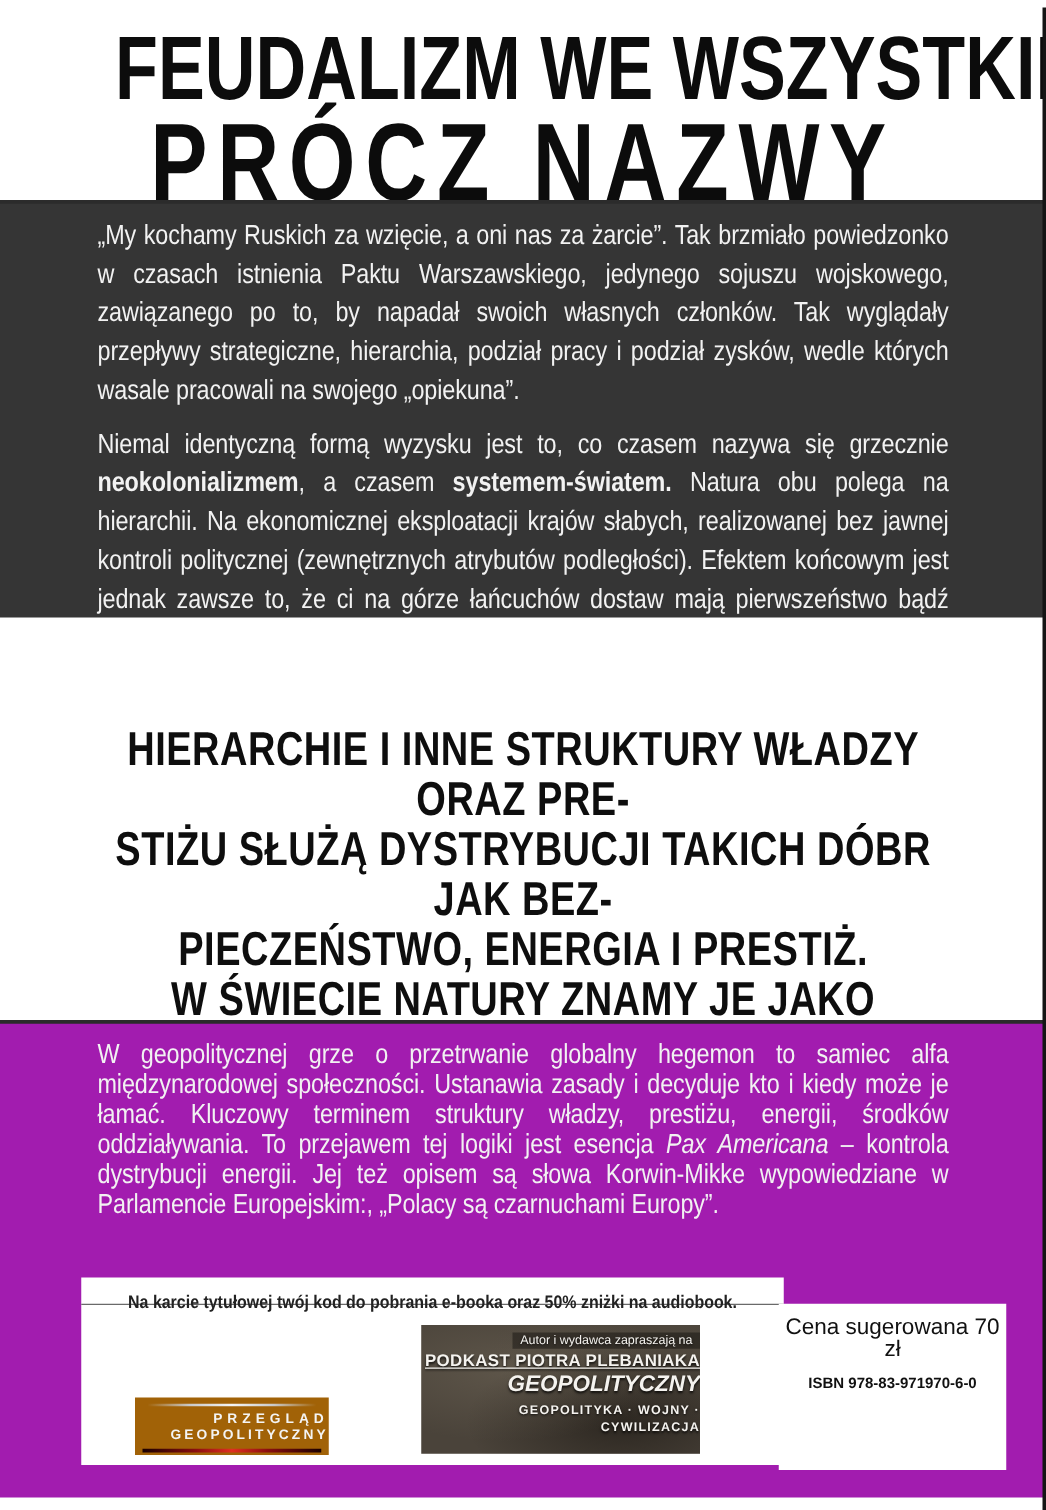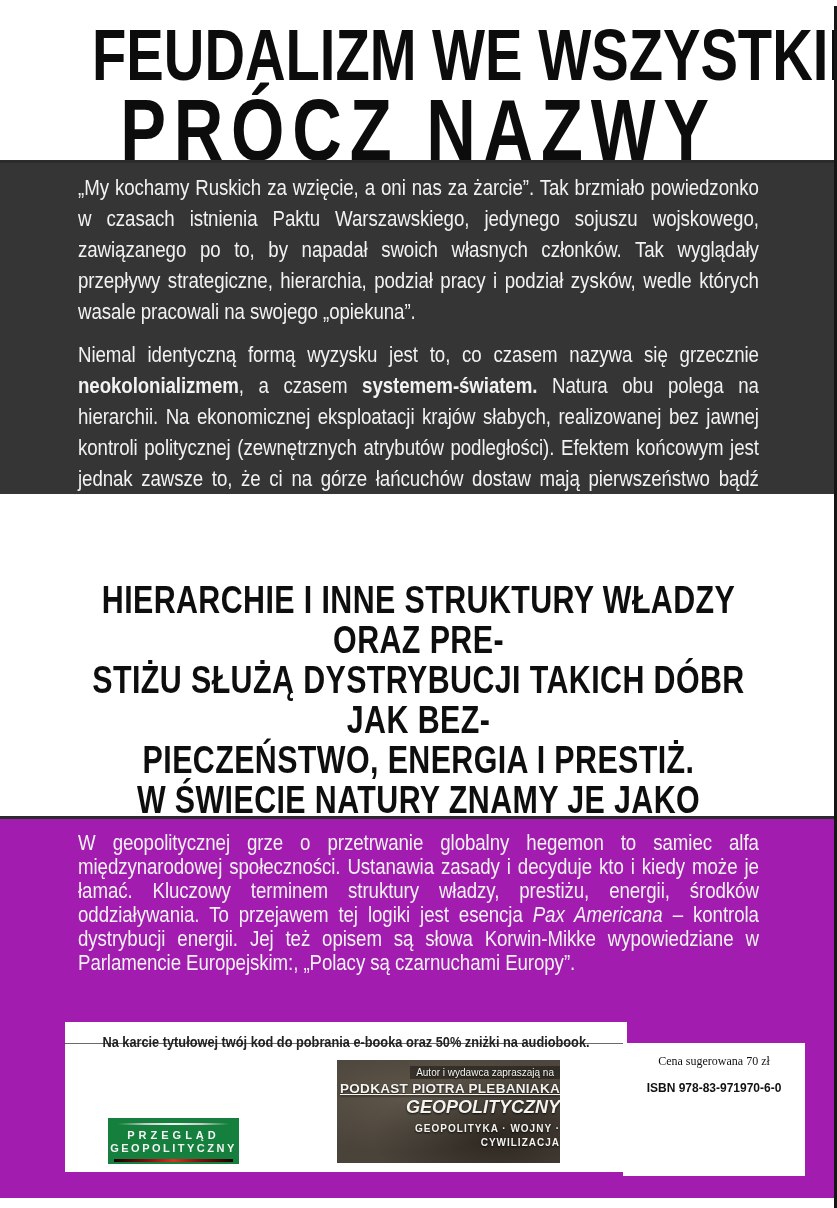--- a/index.html
+++ b/index.html
@@ -53,22 +53,22 @@
   }
   .promo-rule{position:absolute;left:0;top:21px;width:100%;height:1px;background:#6a6a6a;}
   .promo-note{
     position:absolute;left:0;top:12px;width:100%;text-align:center;
     font-size:14.5px;font-weight:bold;color:#222;white-space:nowrap;
     transform:scaleX(0.88);transform-origin:50% 0;
   }
 
   
   .przeglad-logo{
-    position:absolute;left:43px;top:96px;width:131px;height:46px;
-    background:#15803d;color:#f4f4f4;text-align:center;overflow:hidden;
+    position:absolute;left:43px;top:96px;width:155px;height:46px;
+    background:#a16207;color:#f4f4f4;text-align:right;overflow:hidden;
   }
   .logo-top-bar{height:2px;margin:5px 10px 4px;
     background:linear-gradient(90deg,rgba(255,255,255,0),#c9c9c9 25%,#f4f4f4 50%,#c9c9c9 75%,rgba(255,255,255,0));}
   .logo-l1{font-size:11px;font-weight:bold;letter-spacing:4px;line-height:13px;}
   .logo-l2{font-size:11px;font-weight:bold;letter-spacing:2.5px;line-height:13px;}
   .logo-red-bar{height:3px;margin:4px 6px 0;
     background:linear-gradient(90deg,#1a0000,#8b0f0f 30%,#e03020 50%,#8b0f0f 70%,#1a0000);}
 
   
   .podcast-badge{
@@ -86,21 +86,21 @@
   .podcast-t1{font-size:13.5px;font-weight:bold;line-height:17px;letter-spacing:0.3px;text-decoration:underline;}
   .podcast-t2{font-size:18px;font-weight:bold;font-style:italic;line-height:21px;}
   .podcast-t3{font-size:17.5px;font-weight:bold;font-style:italic;line-height:21px;}
   .podcast-tagline{font-size:10px;font-weight:bold;letter-spacing:1px;line-height:14px;margin-top:4px;}
 
   
   .barcode-box{
     position:absolute;left:623px;top:1043px;width:182px;height:133px;
     background:#ffffff;z-index:30;text-align:center;color:#111;
   }
-  .price{font-size:12px;line-height:18px;margin-top:9px;font-family:Liberation Serif, serif;}
+  .price{font-size:18px;line-height:18px;margin-top:9px;}
   .ean{position:relative;width:118px;height:52px;margin:6px auto 0;}
   .ean-bars{
     position:absolute;left:3px;top:0;width:112px;height:44px;
     background:repeating-linear-gradient(90deg,
       #111 0 2px,#fff 2px 3px,#111 3px 4px,#fff 4px 7px,
       #111 7px 10px,#fff 10px 11px,#111 11px 12px,#fff 12px 15px);
   }
   .guard{position:absolute;top:0;width:2px;height:51px;background:#111;}
   .guard.g1{left:3px;} .guard.g2{left:58px;} .guard.g3{left:113px;}
   .ean-digits{

